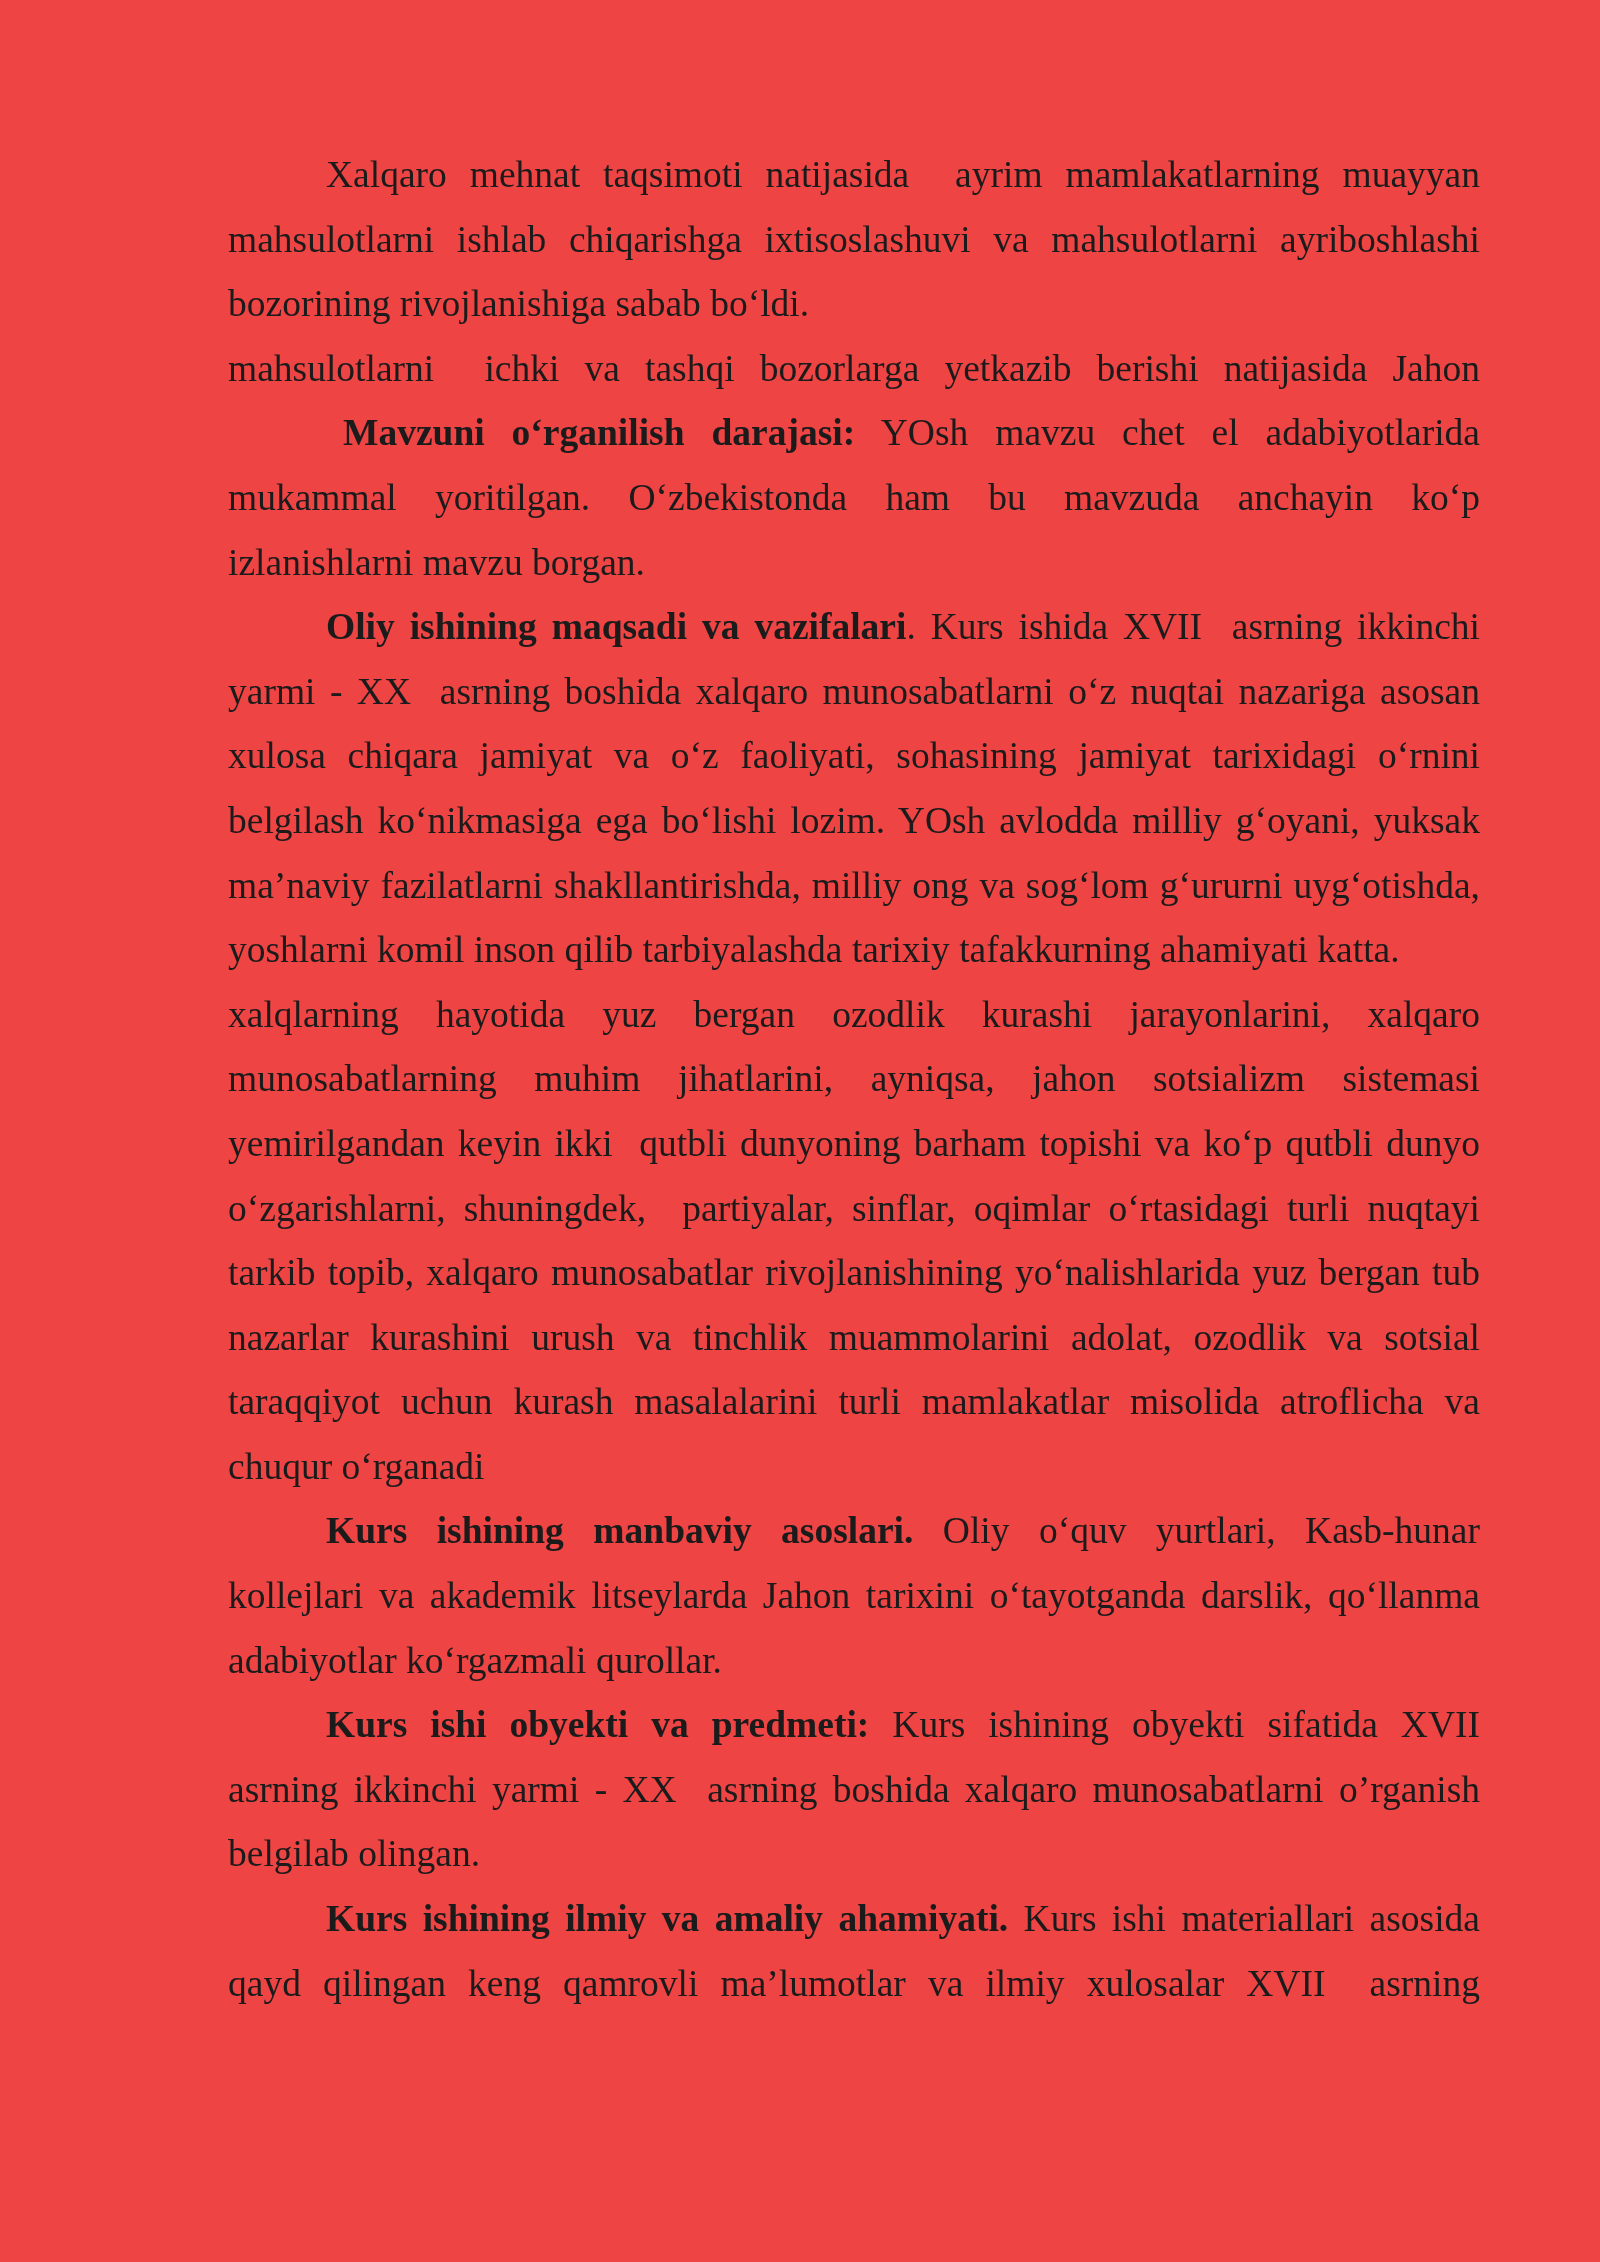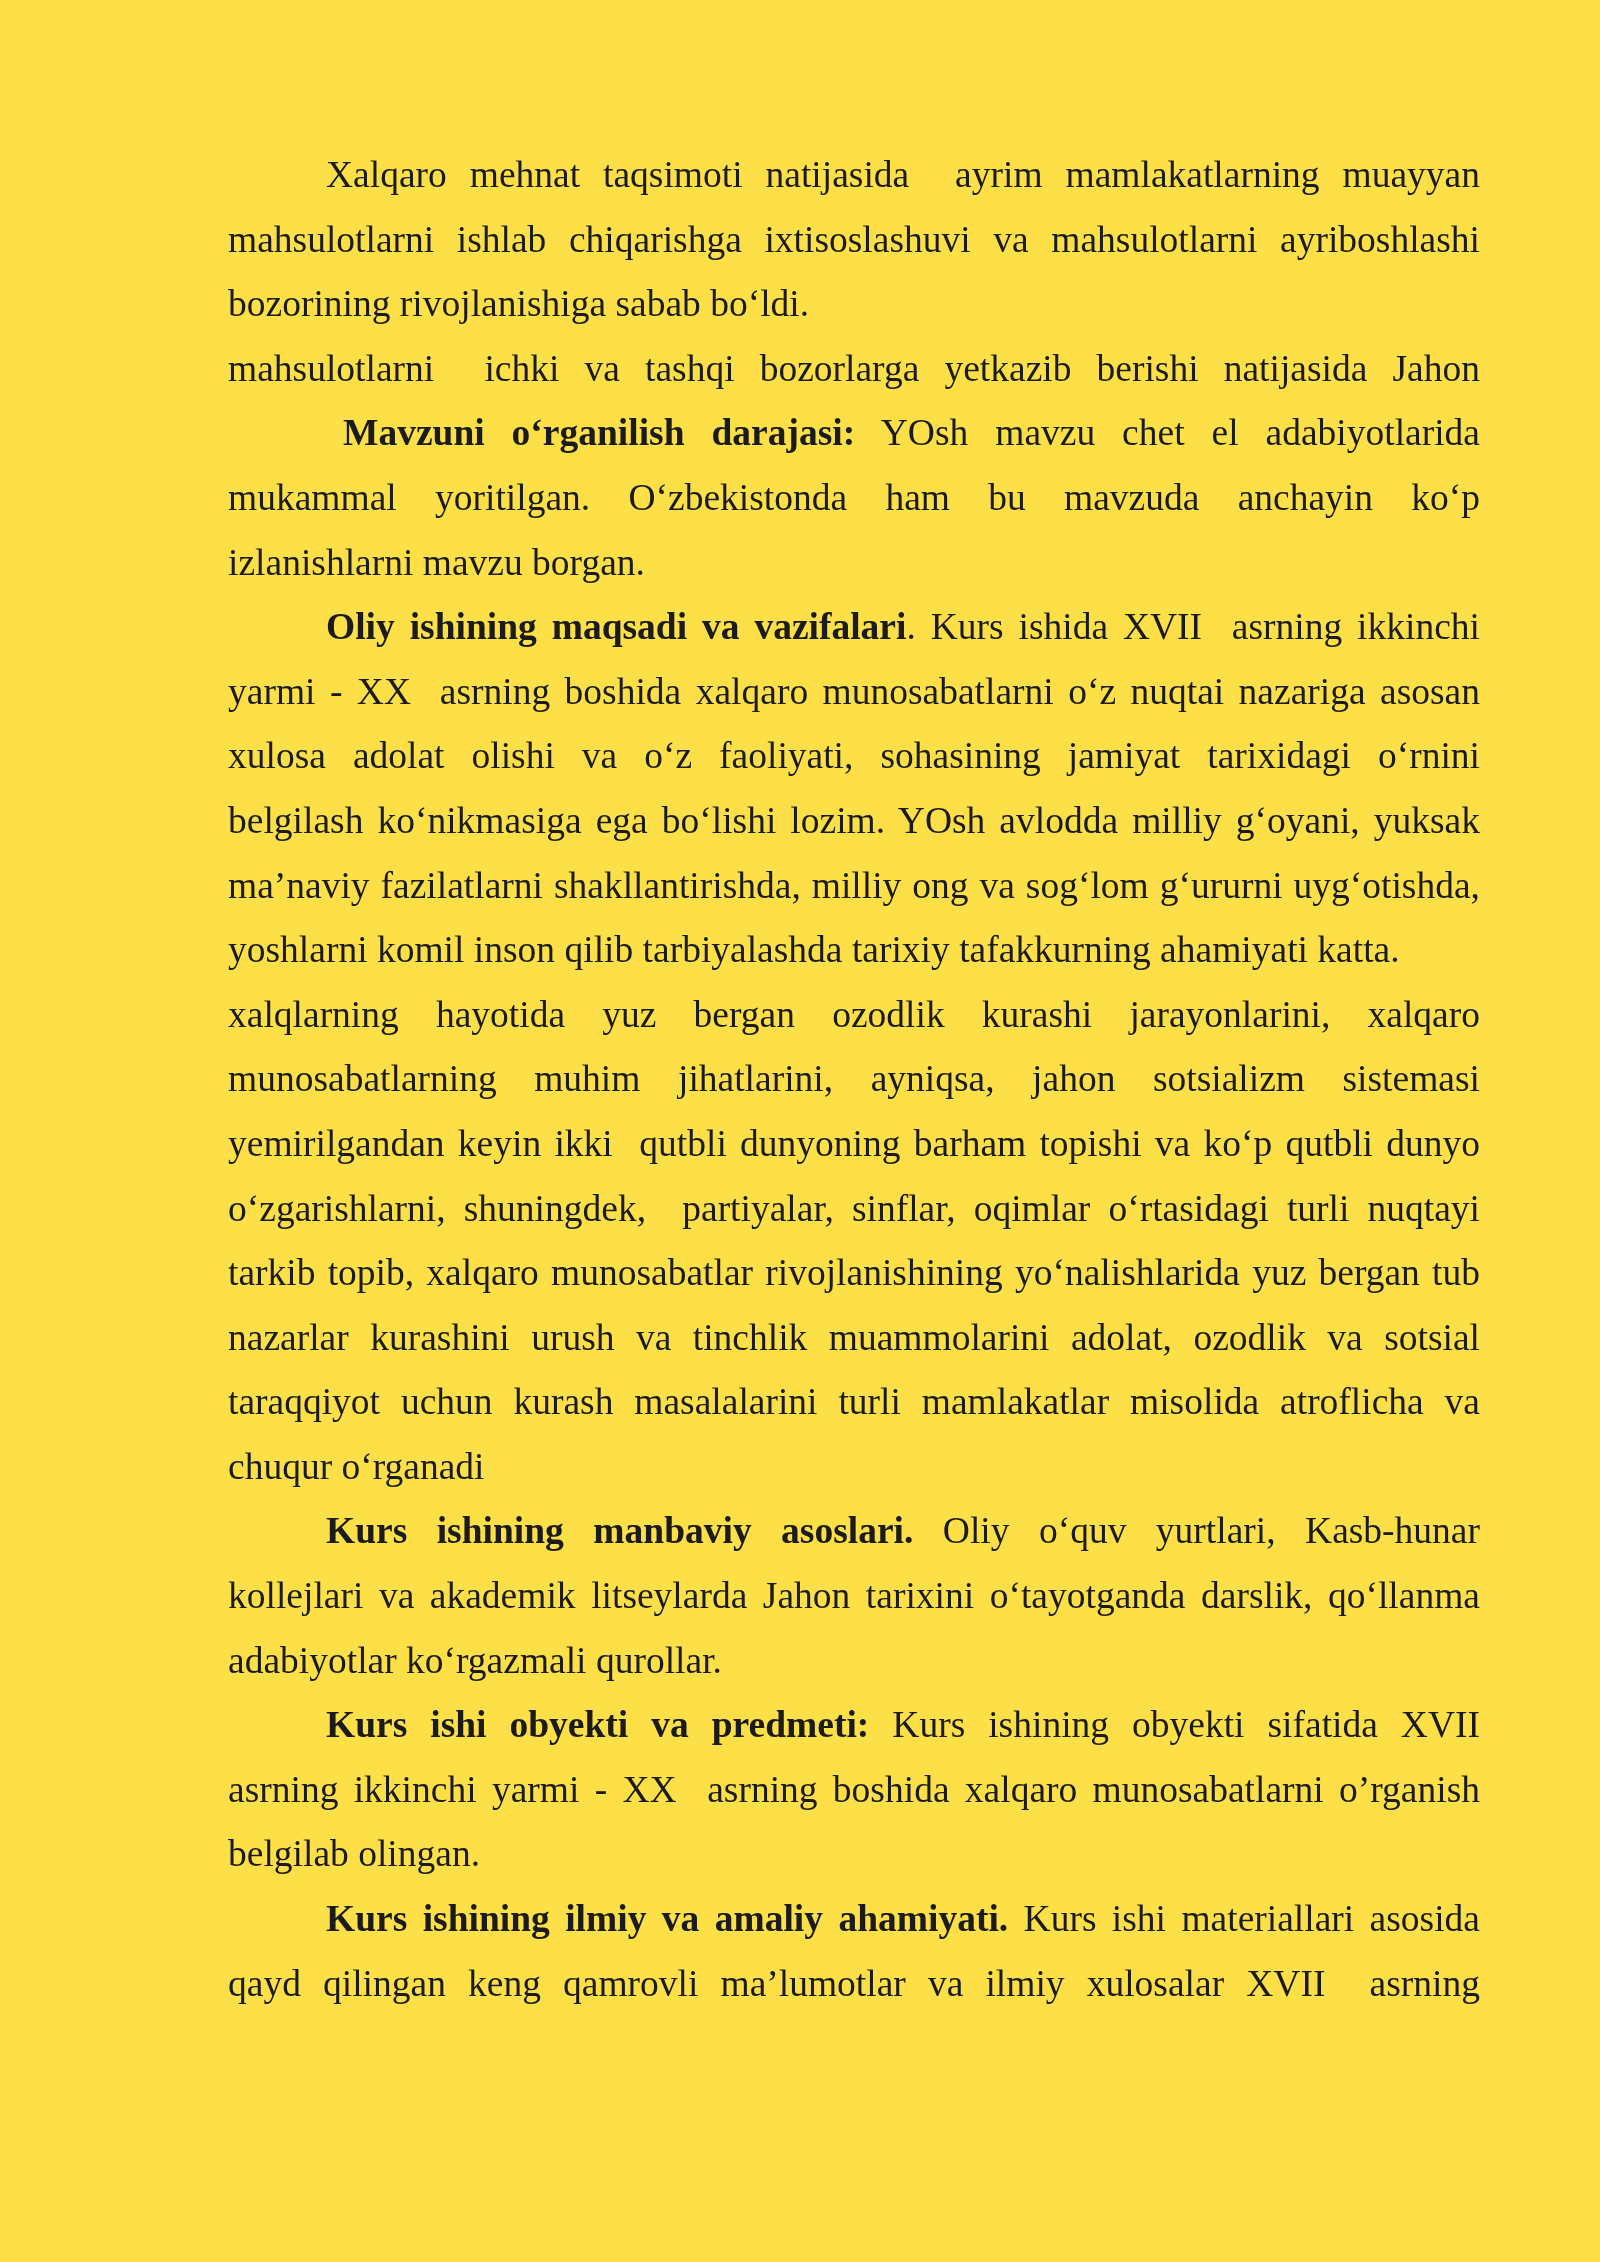--- a/index.html
+++ b/index.html
@@ -1,20 +1,20 @@
 <!DOCTYPE html>
 <html><head>
 <meta charset="utf-8">
 <style>
   html, body { margin: 0; padding: 0; background: #ffffff; }
   .page {
     position: relative;
     width: 1600px;
     height: 2262px;
-    background: #fde047;
+    background: #ef4444;
     overflow: hidden;
     font-family: "Liberation Serif", "DejaVu Serif", serif;
   }
   .textblock {
     position: absolute;
     left: 228px;
     top: 143px;
     width: 1252px;
     font-size: 37.5px;
     color: #1b1b1b;
@@ -38,21 +38,21 @@
   <div class="textblock" style="color: rgb(27, 27, 27);">
       <div class="line" style="padding-left: 98px;"><span>Xalqaro mehnat taqsimoti natijasida  ayrim mamlakatlarning muayyan</span></div>
       <div class="line"><span>mahsulotlarni ishlab chiqarishga ixtisoslashuvi va mahsulotlarni ayriboshlashi</span></div>
       <div class="line end"><span>bozorining rivojlanishiga sabab bo‘ldi.</span></div>
       <div class="line"><span>mahsulotlarni  ichki va tashqi bozorlarga yetkazib berishi natijasida Jahon</span></div>
       <div class="line" style="padding-left: 115px;"><b>Mavzuni o‘rganilish darajasi:</b><span> YOsh mavzu chet el adabiyotlarida</span></div>
       <div class="line"><span>mukammal yoritilgan. O‘zbekistonda ham bu mavzuda anchayin ko‘p</span></div>
       <div class="line end"><span>izlanishlarni mavzu borgan.</span></div>
       <div class="line" style="padding-left: 98px;"><b>Oliy ishining maqsadi va vazifalari</b><span>. Kurs ishida XVII  asrning ikkinchi</span></div>
       <div class="line"><span>yarmi - XX  asrning boshida xalqaro munosabatlarni o‘z nuqtai nazariga asosan</span></div>
-      <div class="line"><span>xulosa adolat olishi va o‘z faoliyati, sohasining jamiyat tarixidagi o‘rnini</span></div>
+      <div class="line"><span>xulosa chiqara jamiyat va o‘z faoliyati, sohasining jamiyat tarixidagi o‘rnini</span></div>
       <div class="line"><span>belgilash ko‘nikmasiga ega bo‘lishi lozim. YOsh avlodda milliy g‘oyani, yuksak</span></div>
       <div class="line"><span>ma’naviy fazilatlarni shakllantirishda, milliy ong va sog‘lom g‘ururni uyg‘otishda,</span></div>
       <div class="line end"><span>yoshlarni komil inson qilib tarbiyalashda tarixiy tafakkurning ahamiyati katta.</span></div>
       <div class="line"><span>xalqlarning hayotida yuz bergan ozodlik kurashi jarayonlarini, xalqaro</span></div>
       <div class="line"><span>munosabatlarning muhim jihatlarini, ayniqsa, jahon sotsializm sistemasi</span></div>
       <div class="line"><span>yemirilgandan keyin ikki  qutbli dunyoning barham topishi va ko‘p qutbli dunyo</span></div>
       <div class="line"><span>o‘zgarishlarni, shuningdek,  partiyalar, sinflar, oqimlar o‘rtasidagi turli nuqtayi</span></div>
       <div class="line"><span>tarkib topib, xalqaro munosabatlar rivojlanishining yo‘nalishlarida yuz bergan tub</span></div>
       <div class="line"><span>nazarlar kurashini urush va tinchlik muammolarini adolat, ozodlik va sotsial</span></div>
       <div class="line"><span>taraqqiyot uchun kurash masalalarini turli mamlakatlar misolida atroflicha va</span></div>

